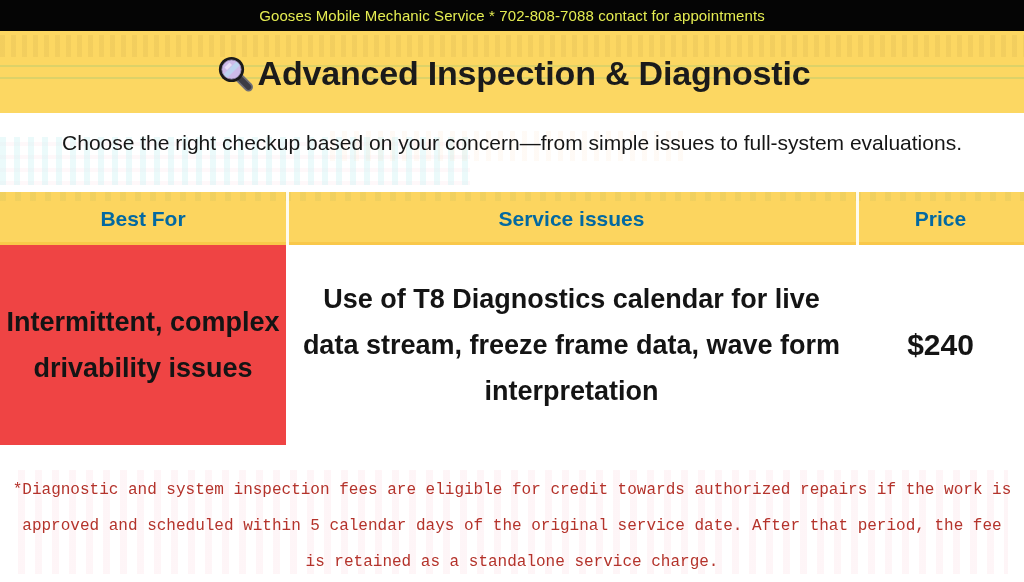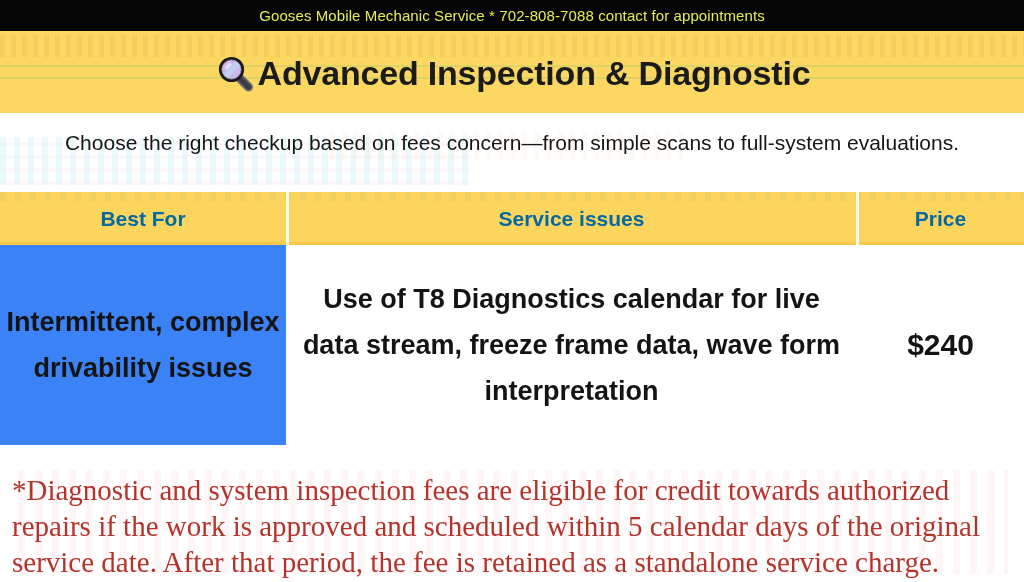--- a/index.html
+++ b/index.html
@@ -208,21 +208,21 @@
     align-items: center;
     justify-content: center;
     text-align: center;
     font-size: 27px;
     font-weight: bold;
     line-height: 46px;
     color: #141414;
     font-family: "Liberation Sans", sans-serif;
   }
   .td-best {
-    background: #3b82f6;
+    background: #ef4444;
     height: 200px;
     box-sizing: border-box;
     padding: 0 2px;
   }
   .td-detail {
     background: #ffffff;
     height: 200px;
     box-sizing: border-box;
     padding: 0 14px;
   }
@@ -250,25 +250,25 @@
     opacity: .26;
     background:
       repeating-linear-gradient(90deg,
         rgba(250,205,215,.75) 0px, rgba(250,205,215,.75) 7px,
         rgba(255,255,255,0) 7px, rgba(255,255,255,0) 17px);
   }
   .footnote-text {
     position: relative;
     z-index: 2;
     padding: 10px 12px 0 12px;
-    text-align: left;
-    font-size: 29px;
+    text-align: center;
+    font-size: 16px;
     line-height: 36px;
     color: #b4332b;
-    font-family: Liberation Serif, serif;
+    font-family: Liberation Mono, monospace;
   }
 </style>
 </head>
 <body>
 
 <div class="page">
 
   <div class="top-banner">
     <span class="top-banner-text">Gooses Mobile Mechanic Service * 702-808-7088 contact for appointments</span>
   </div>
@@ -289,21 +289,21 @@
           <circle cx="17.5" cy="17.5" r="9.6" fill="none" stroke="#9a8fb5" stroke-width="0.8"></circle>
         </svg>
       </span>
       <span class="title-text">Advanced Inspection &amp; Diagnostic</span>
     </div>
   </div>
 
   <div class="subtitle-area">
     <div class="subtitle-ghost"></div>
     <div class="subtitle-ghost2"></div>
-    <div class="subtitle-text">Choose the right checkup based on fees concern—from simple scans to full-system evaluations.</div>
+    <div class="subtitle-text">Choose the right checkup based on your concern—from simple issues to full-system evaluations.</div>
   </div>
 
   <div class="table">
 
     <div class="thead">
       <div class="ghost-strip"></div>
       <div class="th col-best">Best For</div>
       <div class="th col-detail">Service issues</div>
       <div class="th col-price">Price</div>
       <div class="vdiv vdiv-1"></div>

